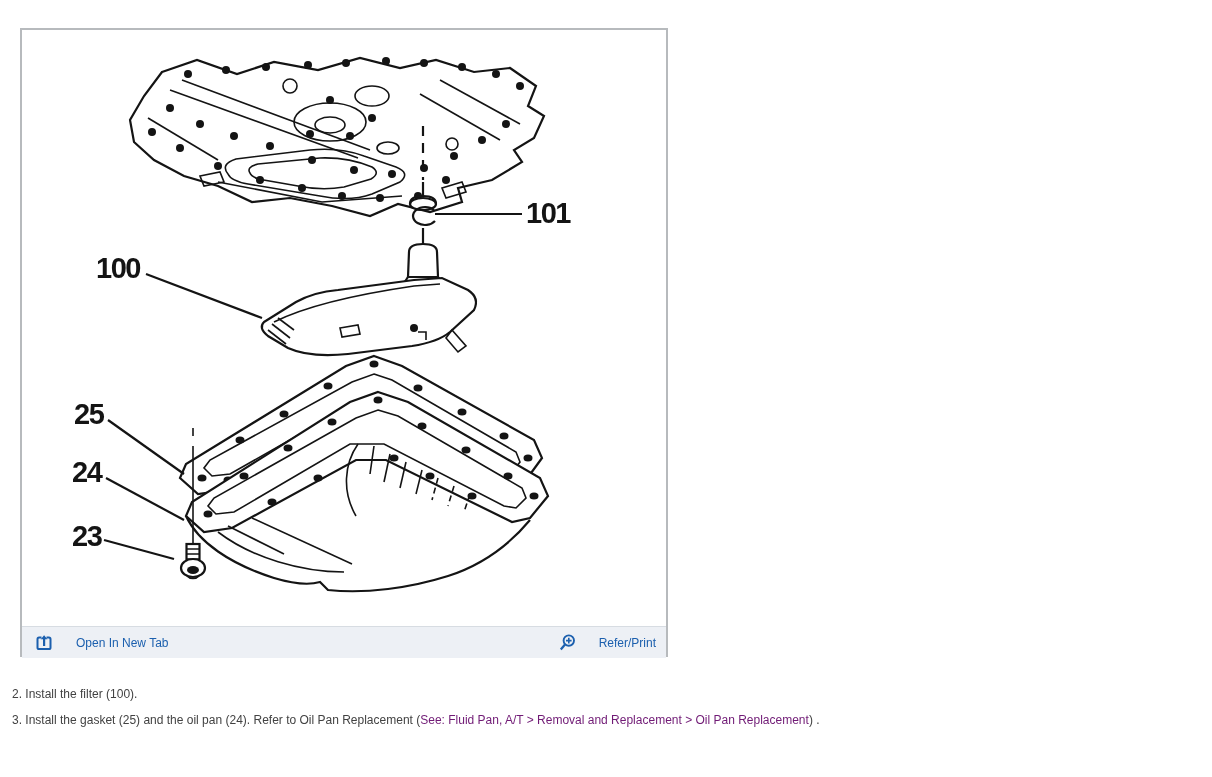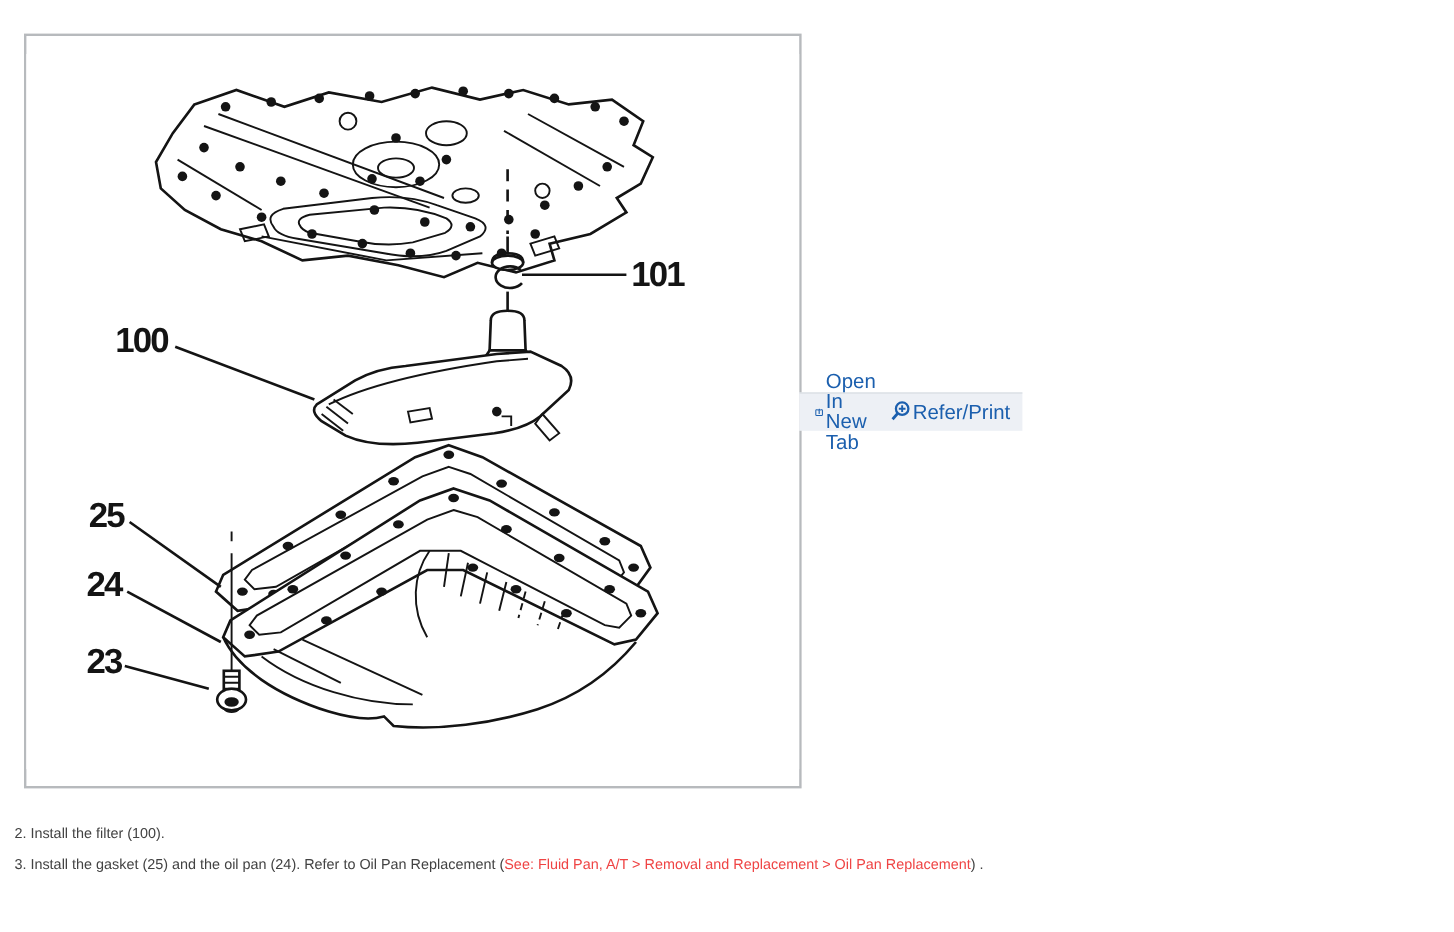--- a/index.html
+++ b/index.html
@@ -3,48 +3,48 @@
 <meta charset="utf-8">
 <style>
   html,body{margin:0;padding:0;}
   body{
     width:1212px;height:777px;background:#ffffff;position:relative;overflow:hidden;
     font-family:"Liberation Sans", sans-serif;
   }
   .panel{
     position:absolute;left:20px;top:28px;width:648px;height:629px;
     box-sizing:border-box;border:2px solid #b7babd;background:#ffffff;
-    display:flex;flex-direction:row;align-items:center;
+    display:flex;flex-direction:column;
   }
   .diagram-area{flex:1 1 auto;position:relative;background:#ffffff;}
   .diagram-area svg{display:block;}
   .panel-footer{
     height:31px;flex:0 0 31px;background:#edf0f5;border-top:1px solid #d7dce2;
     display:flex;align-items:center;justify-content:space-between;
     padding:0 10px 0 13px;
   }
   .footer-link{
-    display:flex;align-items:center;gap:2px;color:#1b5fae;font-size:17px;
+    display:flex;align-items:center;gap:23px;color:#1b5fae;font-size:12px;
     text-decoration:none;cursor:pointer;line-height:1;
   }
   .footer-link svg{display:block;}
   .callout{
     font-family:"Liberation Sans", sans-serif;font-weight:700;font-size:29px;
     letter-spacing:-1.5px;fill:#141414;
   }
   .ln{stroke:#141414;fill:none;}
   .lw2{stroke-width:2.2;}
   .lw1{stroke-width:1.6;}
   .dot{fill:#141414;stroke:none;}
   .whitefill{fill:#ffffff;}
   .instructions{
     position:absolute;left:12px;top:682px;font-size:12px;color:#424242;
     line-height:25.5px;white-space:nowrap;
   }
-  .inline-link{color:#ef4444;text-decoration:none;cursor:pointer;}
+  .inline-link{color:#701a75;text-decoration:none;cursor:pointer;}
 </style>
 </head>
 <body>
 
 <div class="page">
 
   <div class="panel">
 
     <div class="diagram-area">
       <svg width="644" height="596" viewBox="0 0 644 596">

